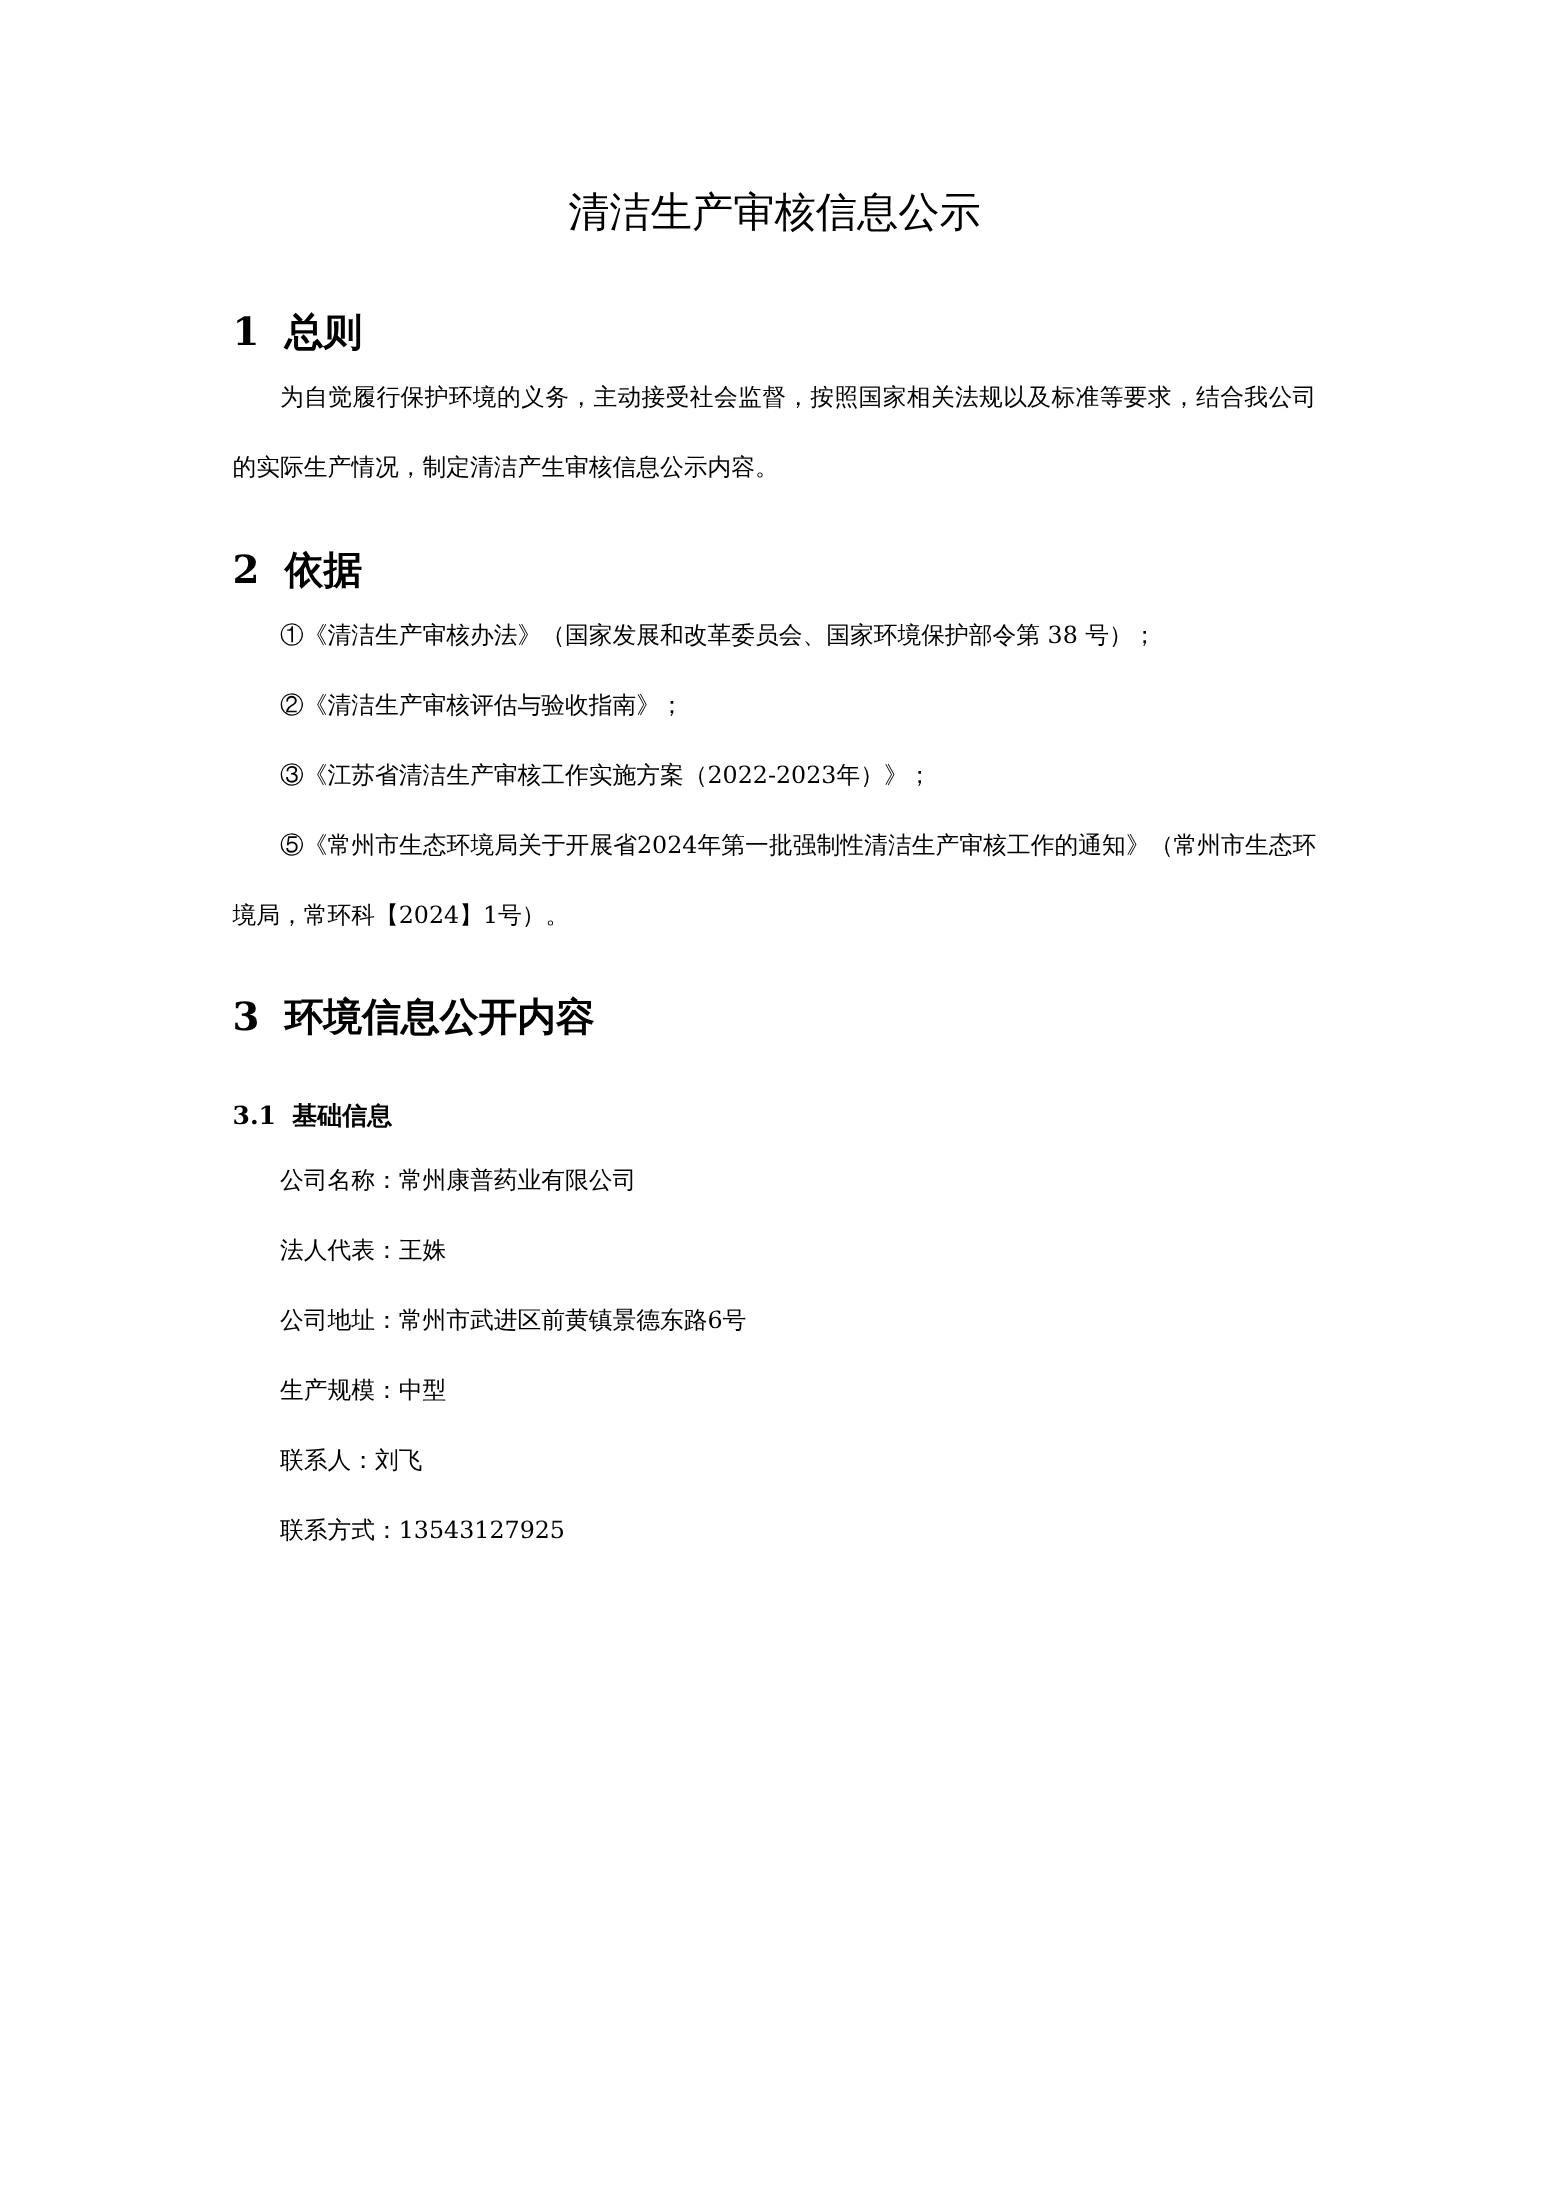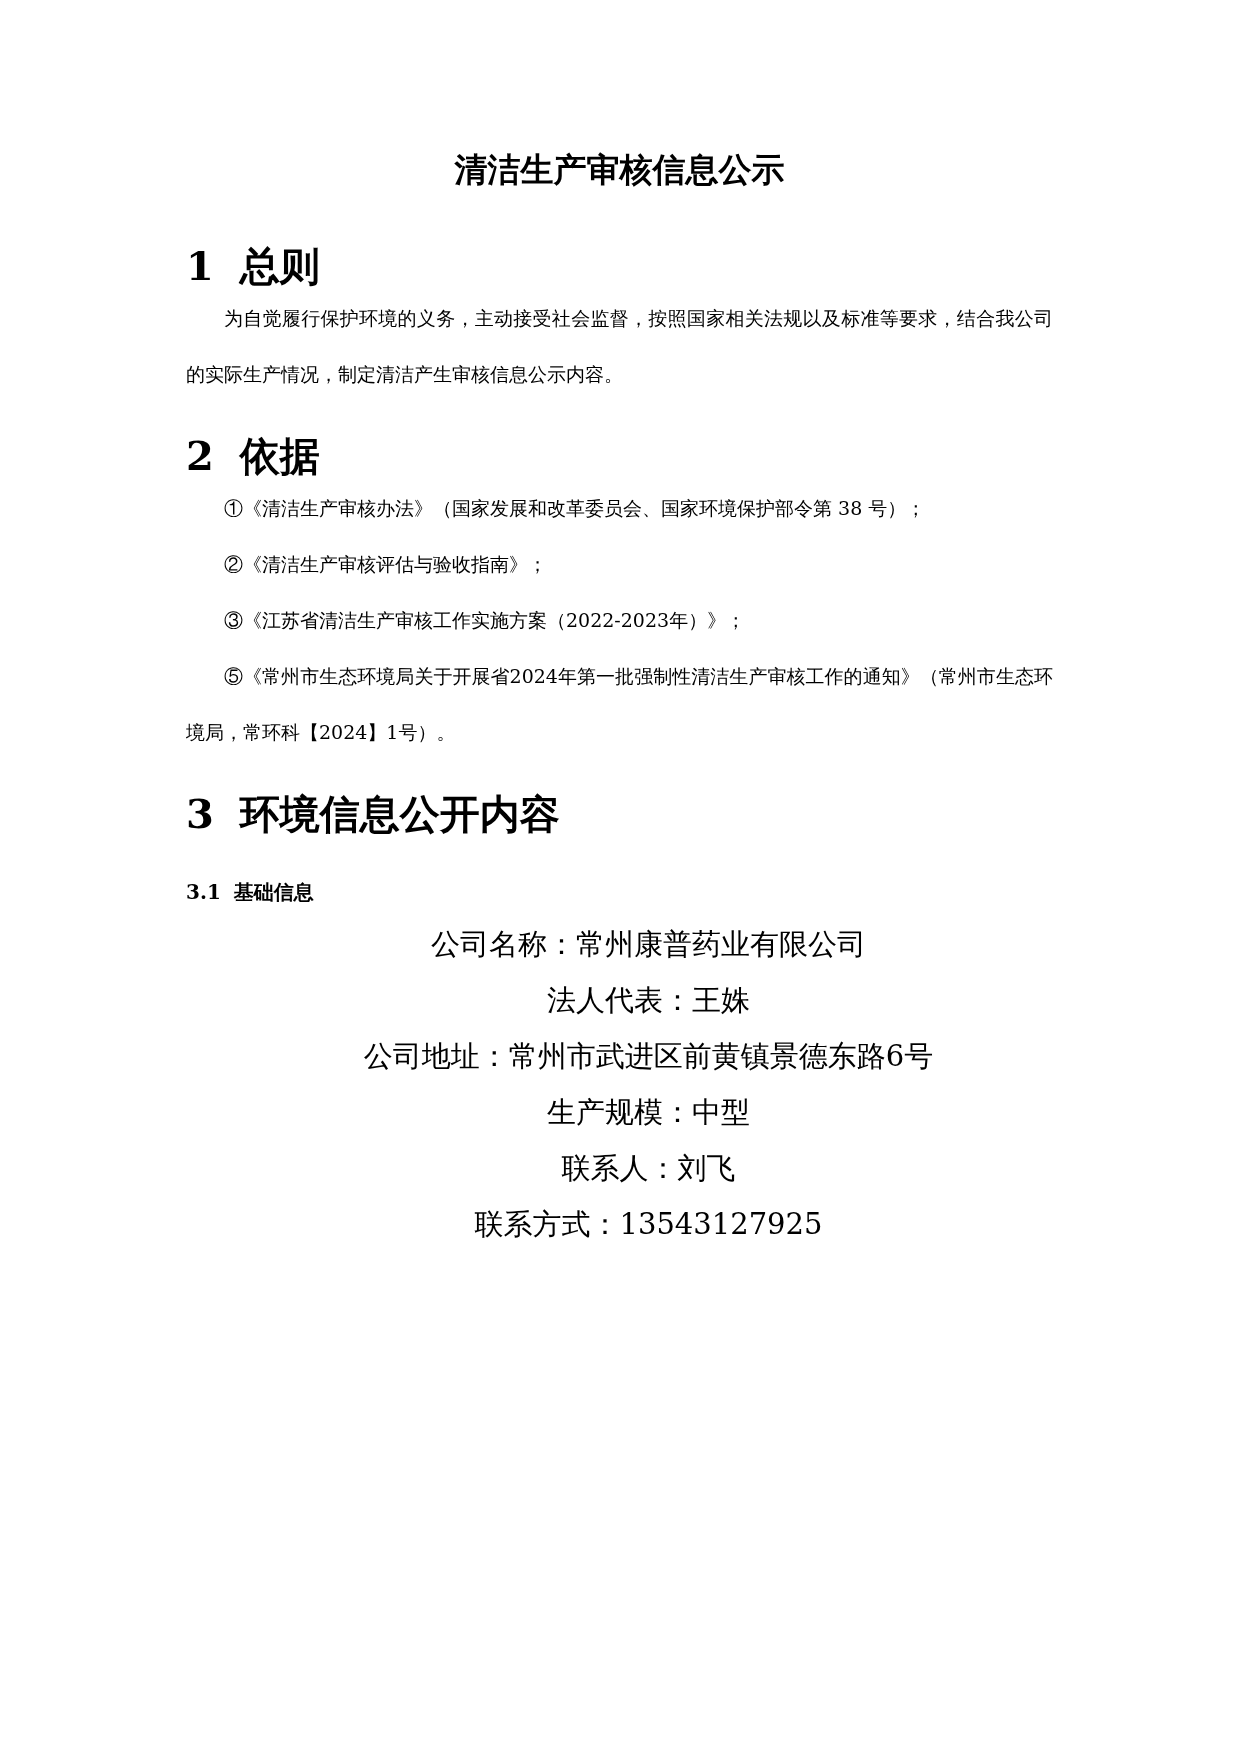--- a/index.html
+++ b/index.html
@@ -19,27 +19,27 @@
       width: 1240px;
       height: 1753px;
       background: #ffffff;
       padding: 148px 187px 0 186px;
       overflow: hidden;
     }
 
     .doc-title {
       font-size: 33px;
       line-height: 44px;
-      font-weight: 700;
+      font-weight: 400;
       text-align: center;
       margin-bottom: 50px;
     }
 
     .sec-heading {
-      font-size: 40px;
+      font-size: 31px;
       line-height: 48px;
       font-weight: 700;
       margin-top: 30px;
     }
 
     .sec-heading.first {
       margin-top: 0;
     }
 
     .sub-heading {
@@ -59,24 +59,23 @@
       line-height: 56px;
       text-align: justify;
       text-justify: inter-character;
     }
 
     .indent {
       text-indent: 2em;
     }
 
     .field-line {
-      font-size: 29px;
+      font-size: 19px;
       line-height: 56px;
       text-indent: 2em;
-      text-align: center;
     }
   </style>
 </head>
 <body>
 
 <div class="page">
 
   <h1 class="doc-title">清洁生产审核信息公示</h1>
 
   <div>

